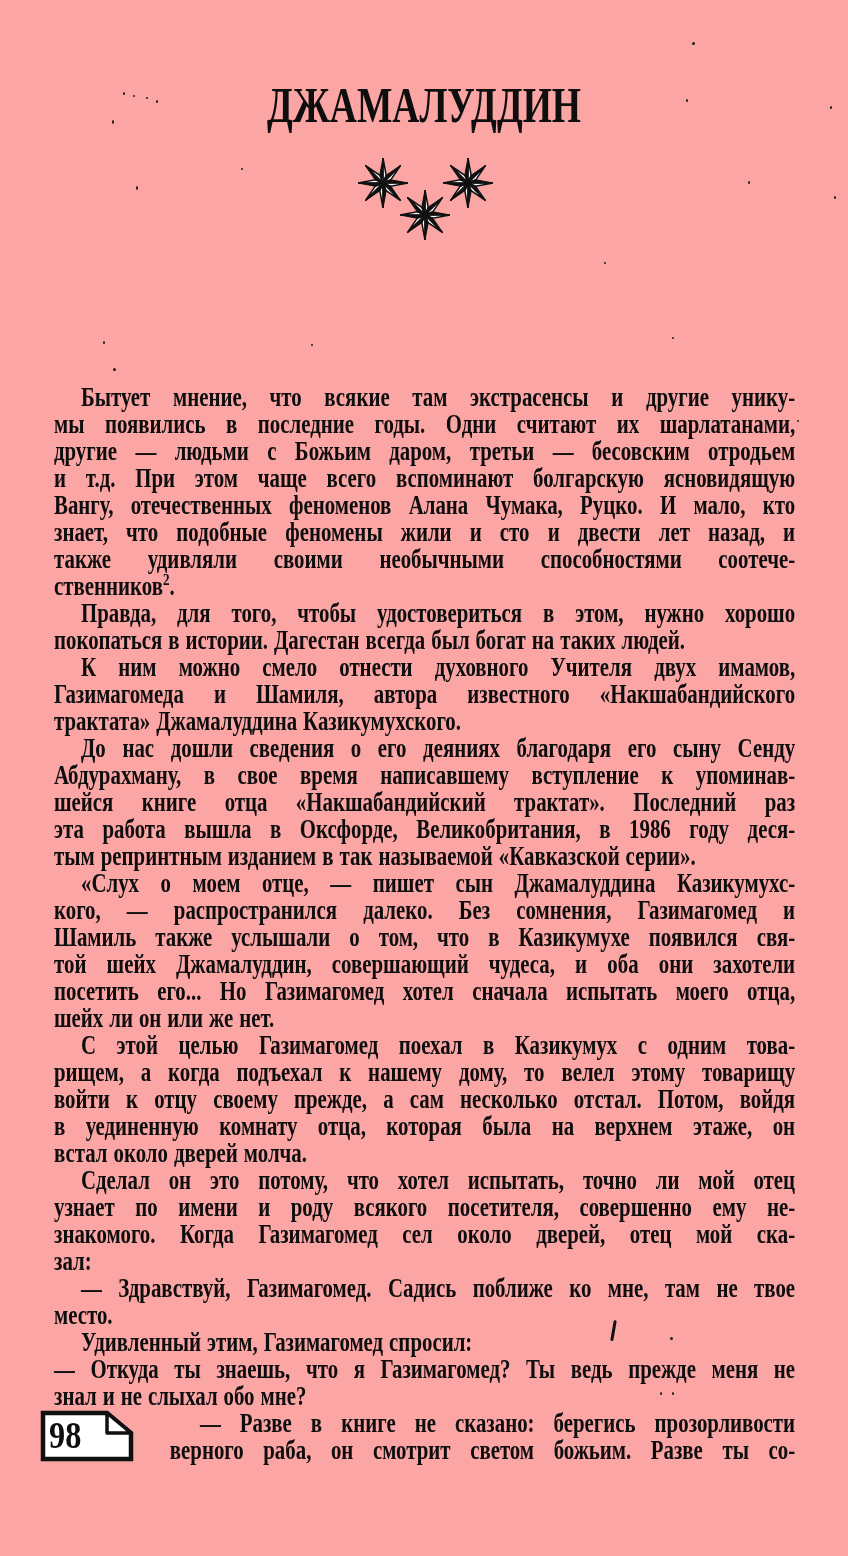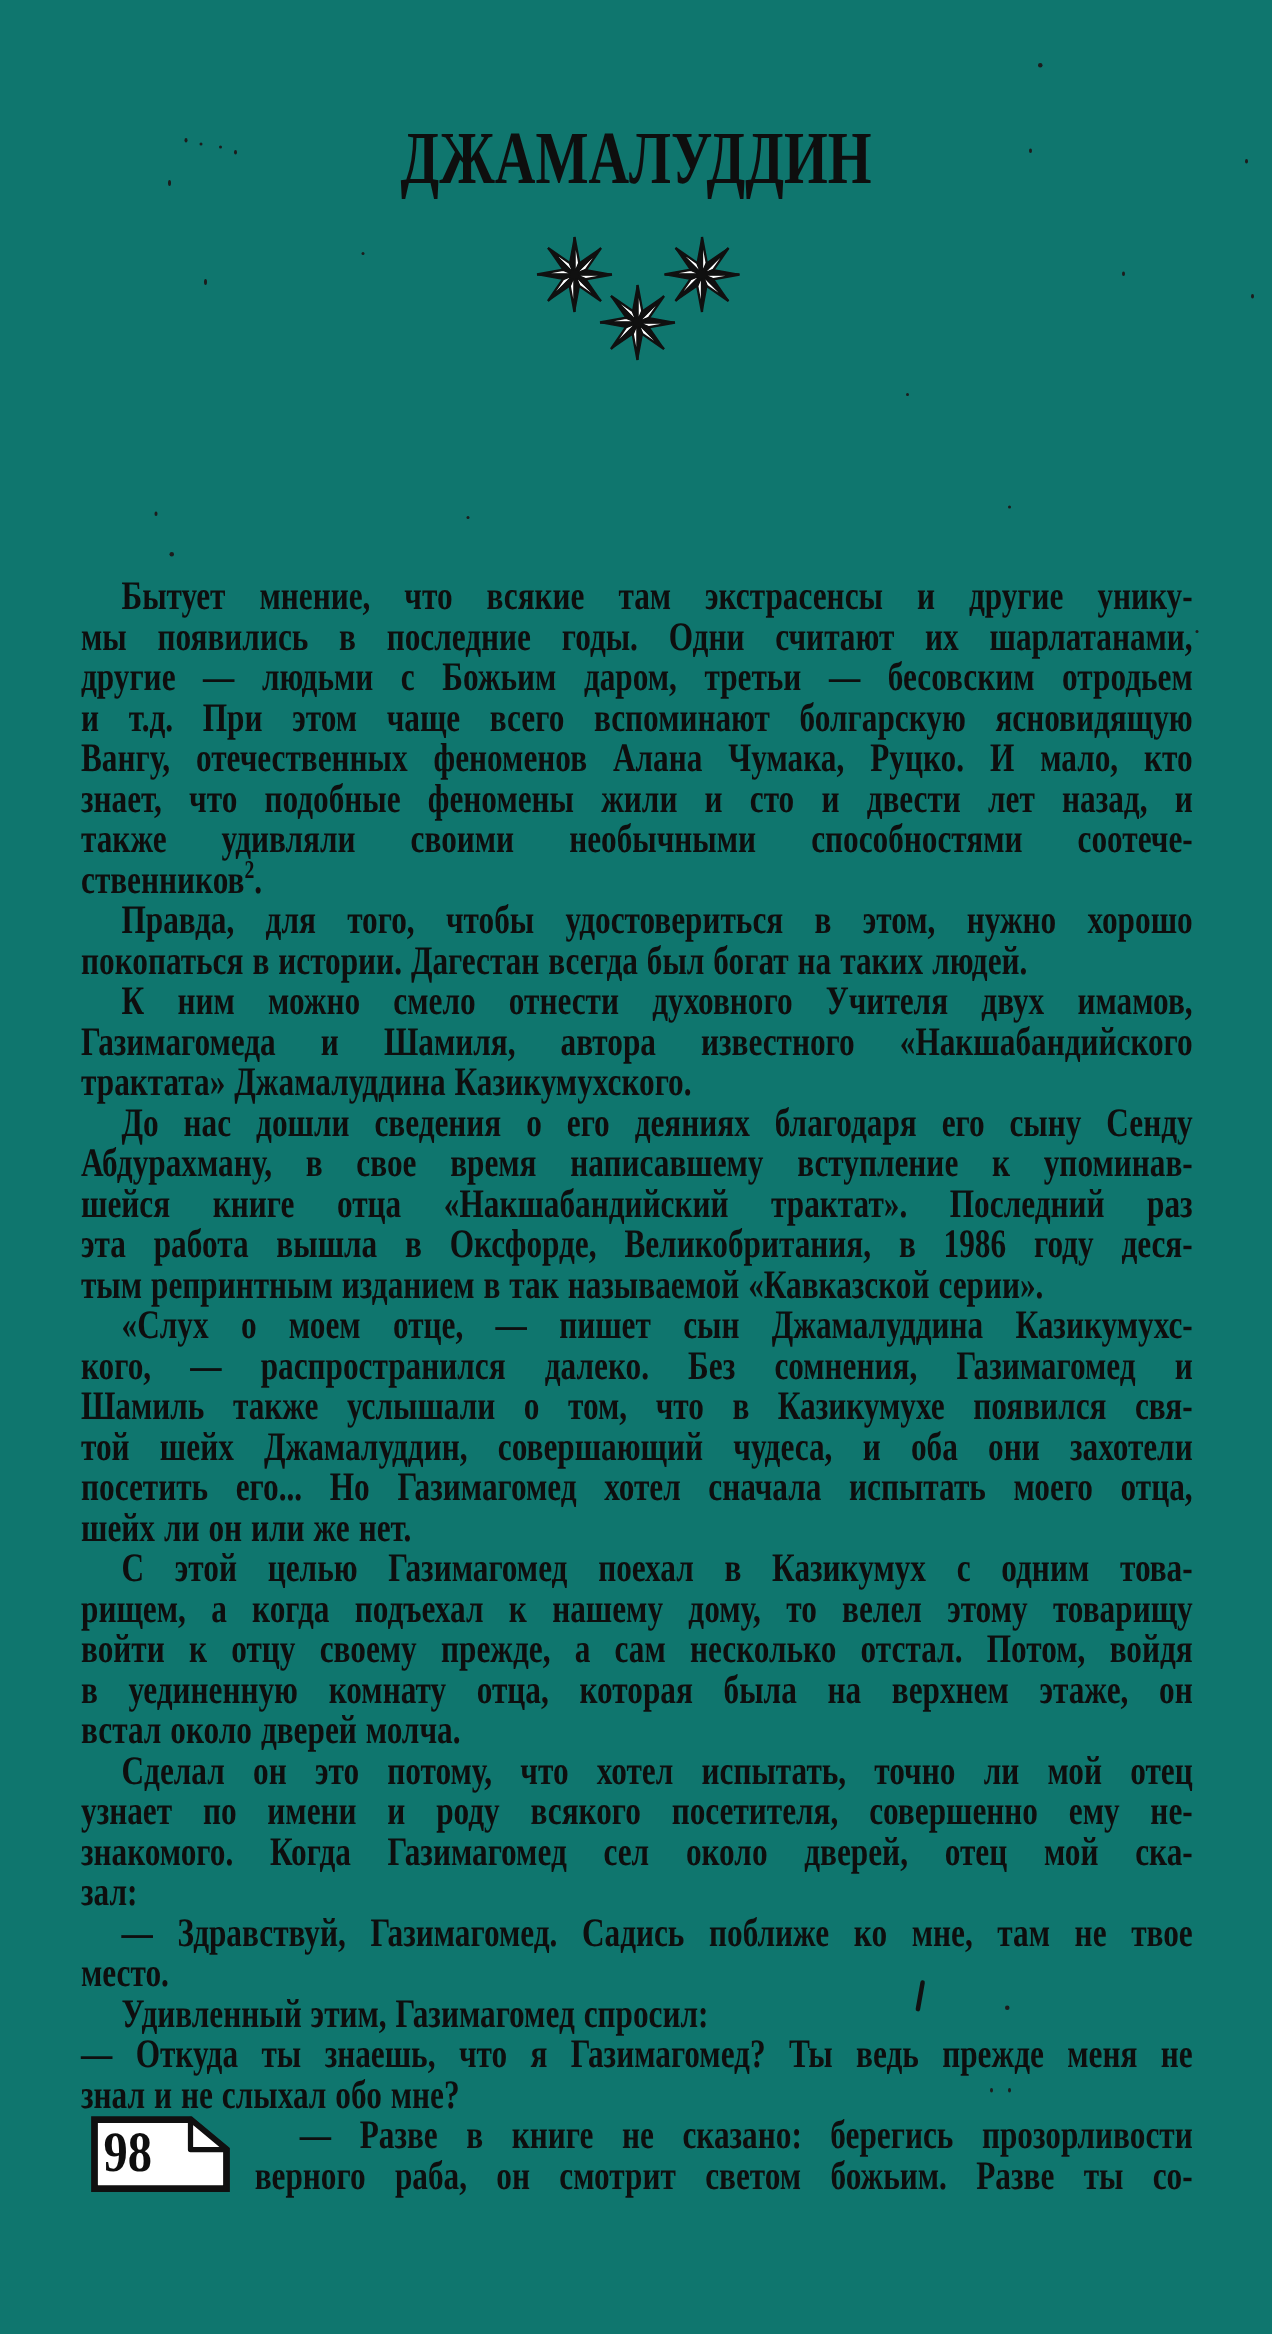--- a/index.html
+++ b/index.html
@@ -1,17 +1,17 @@
 <!DOCTYPE html>
 <html><head>
 <meta charset="utf-8">
 <style>
   html,body { margin:0; padding:0; background:#ffffff; }
   .page {
-    position:relative; width:848px; height:1556px; background:#0f766e;
+    position:relative; width:848px; height:1556px; background:#fca5a5;
     font-family:"Liberation Serif","DejaVu Serif",serif; color:#0e0e0e; overflow:hidden;
   }
   .title {
     position:absolute; top:80px; left:0; width:100%; margin:0;
     text-align:center; font-size:50px; line-height:50px; font-weight:bold;
     transform:scaleX(0.75); transform-origin:50% 0; letter-spacing:0px; white-space:nowrap;
   }
   .ornament { position:absolute; left:352px; top:152px; width:150px; height:95px; }
   .star8 { position:absolute; width:52px; height:52px; }
   .star8.s1 { left:5px;  top:5px;  }
@@ -25,21 +25,21 @@
     letter-spacing:0; word-spacing:1px;
   }
   .para { margin:0; }
   .line { text-align:justify; text-align-last:justify; white-space:nowrap0; }
   .line.end { text-align-last:left; }
   .para.indent .line:first-child { padding-left:35px; }
   .para.wrap-box .line:nth-child(1) { padding-left:189px; }
   .para.wrap-box .line:nth-child(2) { padding-left:150px; }
   sup { font-size:17px; line-height:0; vertical-align:super; }
 
-  .pagebox { position:absolute; left:60px; top:1410px; width:94px; height:48px; }
+  .pagebox { position:absolute; left:40px; top:1410px; width:94px; height:48px; }
   .pagebox svg { position:absolute; left:0; top:0; }
   .pagenum {
     position:absolute; left:9px; top:5px; font-size:38px; line-height:40px;
     font-weight:bold; transform:scaleX(0.85); transform-origin:0 0;
   }
 
   .speck { position:absolute; background:#1c1c1c; border-radius:50%; }
   .slashmark { position:absolute; left:612px; top:1320px; width:2.5px; height:21px;
     background:#111; transform:rotate(10deg); border-radius:2px; }
 </style>

